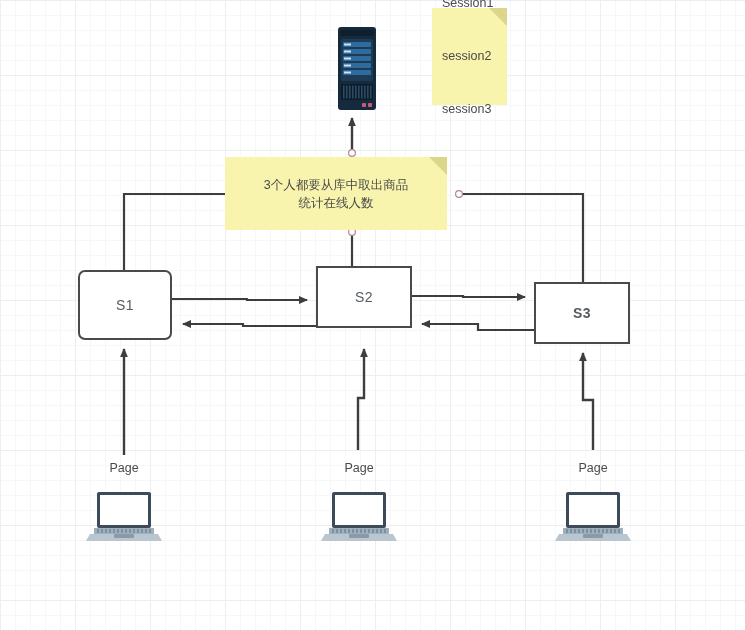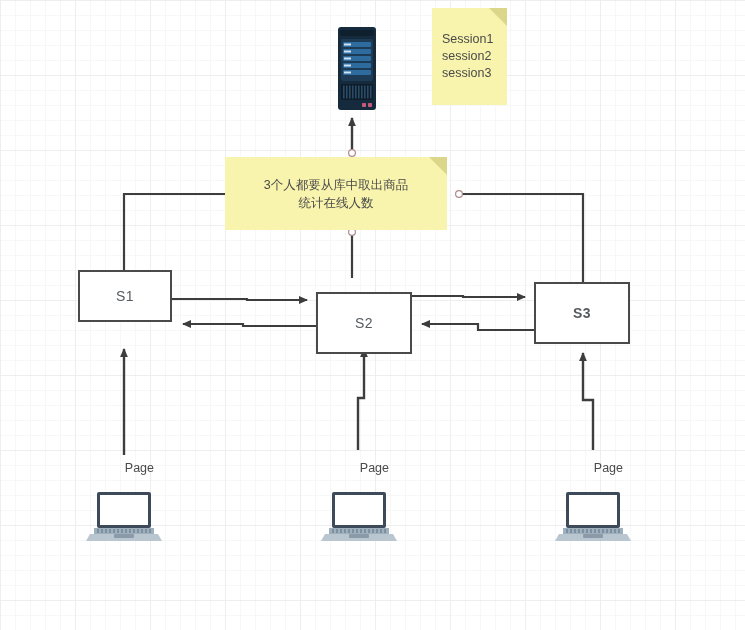--- a/index.html
+++ b/index.html
@@ -76,31 +76,32 @@
   #note-session {
     left: 432px;
     top: 8px;
     width: 75px;
     height: 97px;
     align-items: flex-start;
     justify-content: center;
     padding-left: 10px;
     font-size: 12.5px;
     line-height: 17px;
+    gap: 36px;
   }
   .note-line { white-space: nowrap; }
-  #s1 { left: 78px;  top: 270px; width: 94px; height: 52px; }
-  #s2 { left: 316px; top: 292px; width: 96px; height: 62px; }
+  #s1 { left: 78px;  top: 270px; width: 94px; height: 70px; border-radius: 7px; }
+  #s2 { left: 316px; top: 266px; width: 96px; height: 62px; }
   #s3 { left: 534px; top: 282px; width: 96px; height: 62px; font-weight: bold; }
 
   .page-label {
     position: absolute;
     color: #4a4a4a;
     font-size: 12.5px;
-    text-align: right;
+    text-align: center;
     width: 60px;
   }
   .laptop {
     position: absolute;
     width: 76px;
     height: 56px;
   }
 </style>
 </head>
 <body>

